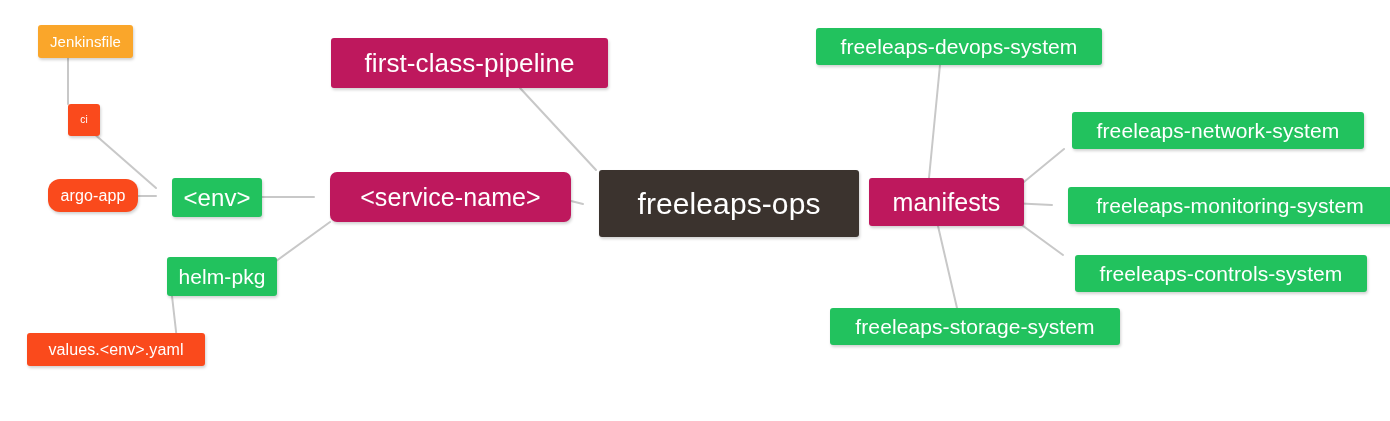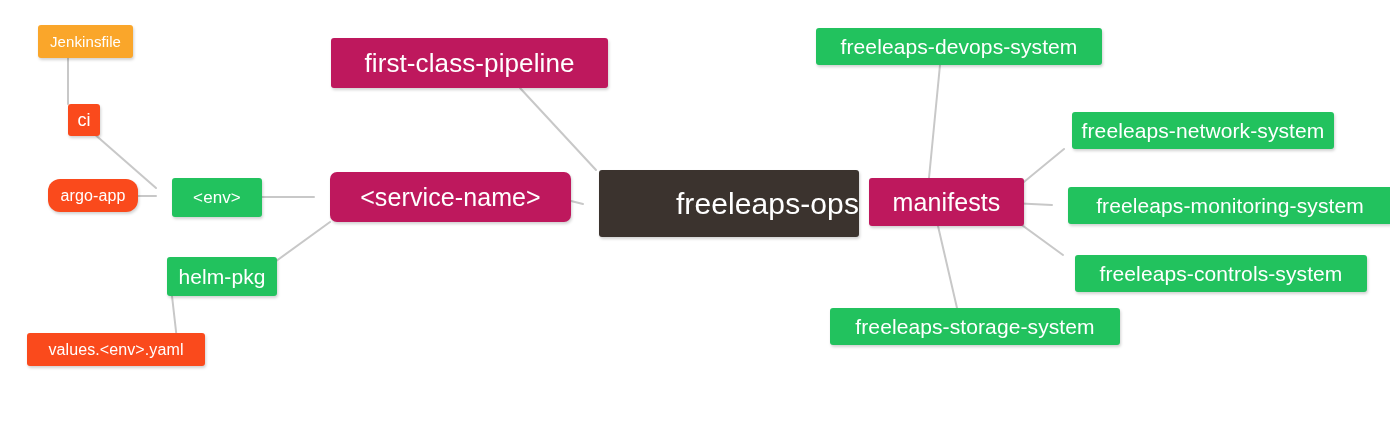--- a/index.html
+++ b/index.html
@@ -75,54 +75,54 @@
       <path class="edge" d="M 68 104 L 68 58" stroke="#c8c8c8"></path>
       <path class="edge" d="M 172 296 L 177 340" stroke="#c8c8c8"></path>
       <path class="edge" d="M 929 178 L 940 65" stroke="#c8c8c8"></path>
       <path class="edge" d="M 1008 195 L 1064 149" stroke="#c8c8c8"></path>
       <path class="edge" d="M 1008 203 L 1052 205" stroke="#c8c8c8"></path>
       <path class="edge" d="M 1008 215 L 1063 255" stroke="#c8c8c8"></path>
       <path class="edge" d="M 938 226 L 957 308" stroke="#c8c8c8"></path>
     </svg>
 
   <div id="node-layer">
-      <div class="node n-root" style="left: 583px; top: 170px; width: 260px; height: 67px; font-size: 30px; justify-content: flex-end;">
+      <div class="node n-root" style="left: 583px; top: 170px; width: 260px; height: 67px; font-size: 30px;">
         <span class="node-label">freeleaps-ops</span>
       </div>
       <div class="node n-blue" style="left: 314px; top: 172px; width: 241px; height: 50px; font-size: 25px; border-radius: 7px;">
         <span class="node-label">&lt;service-name&gt;</span>
       </div>
       <div class="node n-blue" style="left: 315px; top: 38px; width: 277px; height: 50px; font-size: 26px;">
         <span class="node-label">first-class-pipeline</span>
       </div>
       <div class="node n-blue" style="left: 853px; top: 178px; width: 155px; height: 48px; font-size: 25px; text-align: right;">
         <span class="node-label">manifests</span>
       </div>
-      <div class="node n-green" style="left: 156px; top: 178px; width: 90px; height: 39px; font-size: 17px; text-align: center;">
+      <div class="node n-green" style="left: 156px; top: 178px; width: 90px; height: 39px; font-size: 24px; text-align: center;">
         <span class="node-label">&lt;env&gt;</span>
       </div>
       <div class="node n-green" style="left: 151px; top: 257px; width: 110px; height: 39px; font-size: 21px;">
         <span class="node-label">helm-pkg</span>
       </div>
-      <div class="node n-red" style="left: 52px; top: 104px; width: 32px; height: 32px; font-size: 18px;">
+      <div class="node n-red" style="left: 52px; top: 104px; width: 32px; height: 32px; font-size: 10px;">
         <span class="node-label">ci</span>
       </div>
       <div class="node n-orange" style="left: 22px; top: 25px; width: 95px; height: 33px; font-size: 15px;">
         <span class="node-label">Jenkinsfile</span>
       </div>
       <div class="node n-red" style="left: 32px; top: 179px; width: 90px; height: 33px; font-size: 16px; border-radius: 12px;">
         <span class="node-label">argo-app</span>
       </div>
       <div class="node n-red" style="left: 11px; top: 333px; width: 178px; height: 33px; font-size: 16px;">
         <span class="node-label">values.&lt;env&gt;.yaml</span>
       </div>
       <div class="node n-green" style="left: 800px; top: 28px; width: 286px; height: 37px; font-size: 21px;">
         <span class="node-label">freeleaps-devops-system</span>
       </div>
-      <div class="node n-green" style="left: 1056px; top: 112px; width: 262px; height: 37px; font-size: 21px; text-align: center;">
+      <div class="node n-green" style="left: 1056px; top: 112px; width: 292px; height: 37px; font-size: 21px; text-align: center;">
         <span class="node-label">freeleaps-network-system</span>
       </div>
       <div class="node n-green" style="left: 1052px; top: 187px; width: 324px; height: 37px; font-size: 21px;">
         <span class="node-label">freeleaps-monitoring-system</span>
       </div>
       <div class="node n-green" style="left: 1059px; top: 255px; width: 292px; height: 37px; font-size: 21px;">
         <span class="node-label">freeleaps-controls-system</span>
       </div>
       <div class="node n-green" style="left: 814px; top: 308px; width: 290px; height: 37px; font-size: 21px; justify-content: center;">
         <span class="node-label">freeleaps-storage-system</span>

